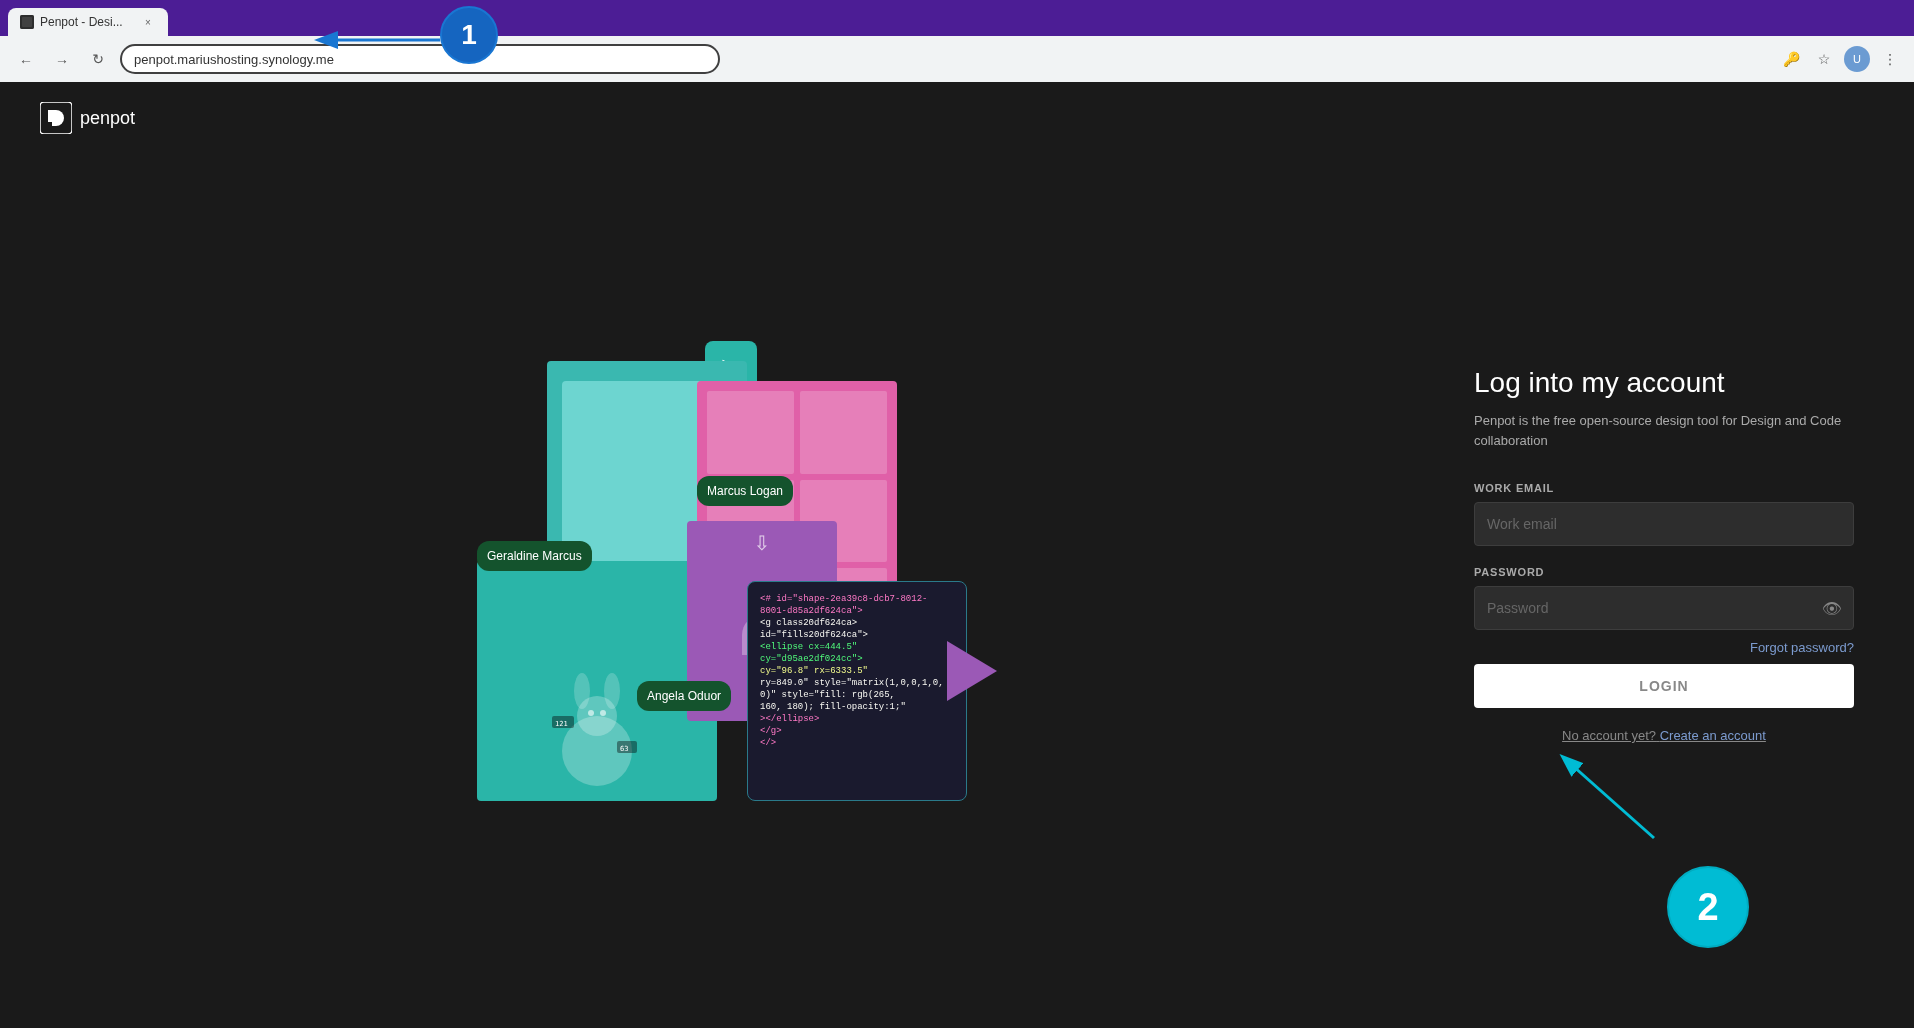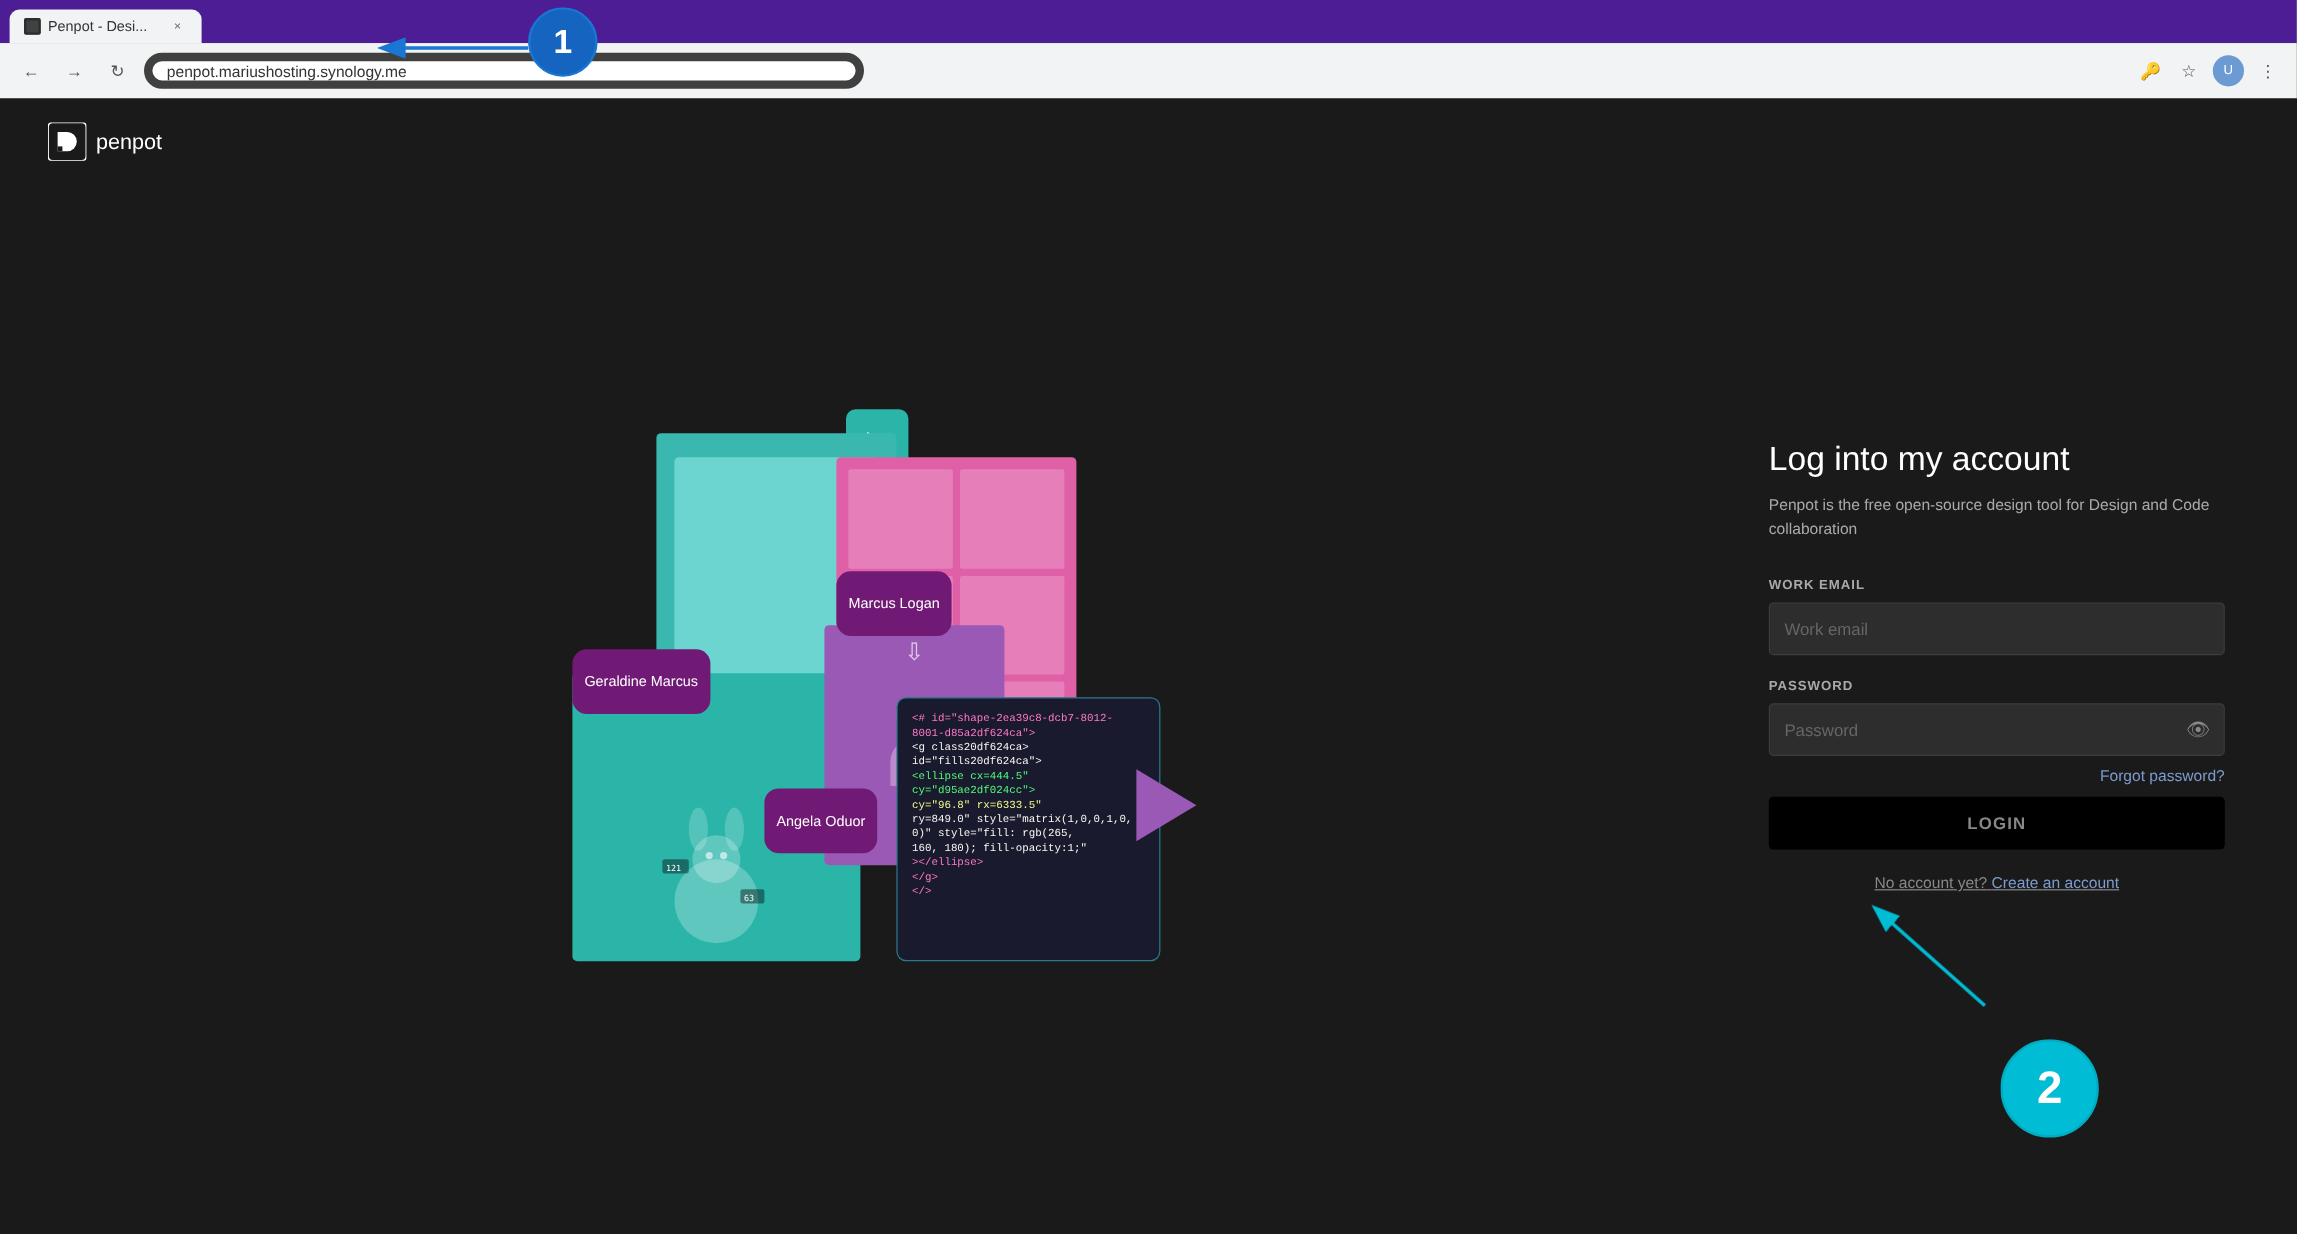--- a/index.html
+++ b/index.html
@@ -74,21 +74,21 @@
       flex: 1;
       max-width: 600px;
       height: 30px;
       background: #fff;
       border-radius: 15px;
       display: flex;
       align-items: center;
       padding: 0 12px;
       font-size: 13px;
       color: #333;
-      border: 7px solid #404040;
+      border: 2px solid #404040;
     }
     .browser-right-icons {
       margin-left: auto;
       display: flex;
       align-items: center;
       gap: 8px;
     }
     .browser-icon {
       width: 24px;
       height: 24px;
@@ -178,23 +178,23 @@
     }
     .code-line { margin-bottom: 2px; }
     .code-pink { color: #ff79c6; }
     .code-green { color: #50fa7b; }
     .code-yellow { color: #f1fa8c; }
     .code-white { color: #f8f8f2; }
 
     
     .user-label {
       position: absolute;
-      background: #701a75;
+      background: #14532d;
       color: white;
-      padding: 20px 10px;
+      padding: 8px 10px;
       border-radius: 12px;
       font-size: 12px;
       white-space: nowrap;
     }
     .user-label-geraldine {
       left: 60px;
       top: 260px;
     }
     .user-label-marcus {
       left: 280px;
@@ -297,21 +297,21 @@
     }
     .forgot-password a {
       color: #7c9bcf;
       font-size: 13px;
       text-decoration: none;
     }
 
     .login-button {
       width: 100%;
       height: 44px;
-      background: #000000;
+      background: #ffffff;
       border: none;
       border-radius: 4px;
       color: #888;
       font-size: 14px;
       font-weight: 600;
       letter-spacing: 1px;
       cursor: pointer;
       text-transform: uppercase;
       margin-bottom: 20px;
     }

